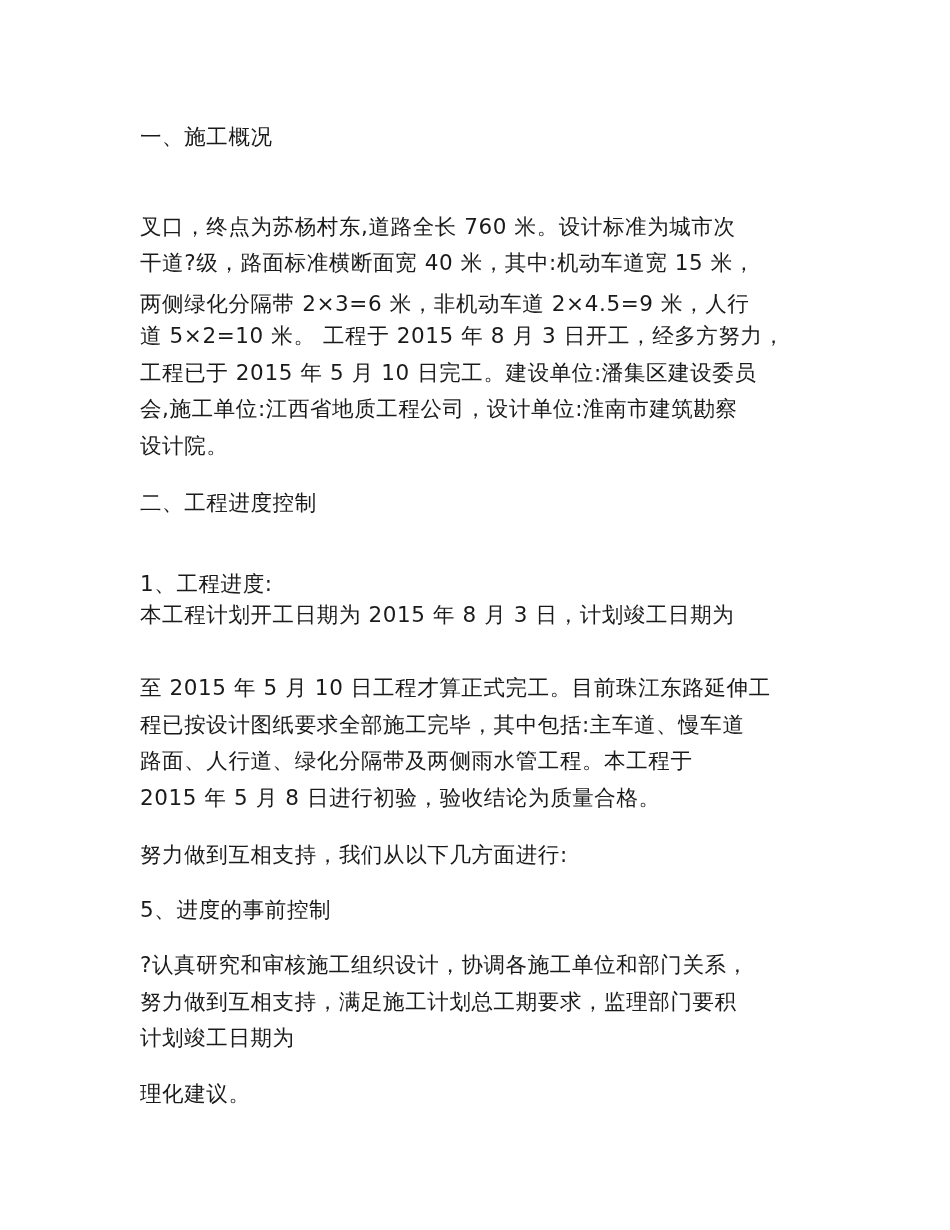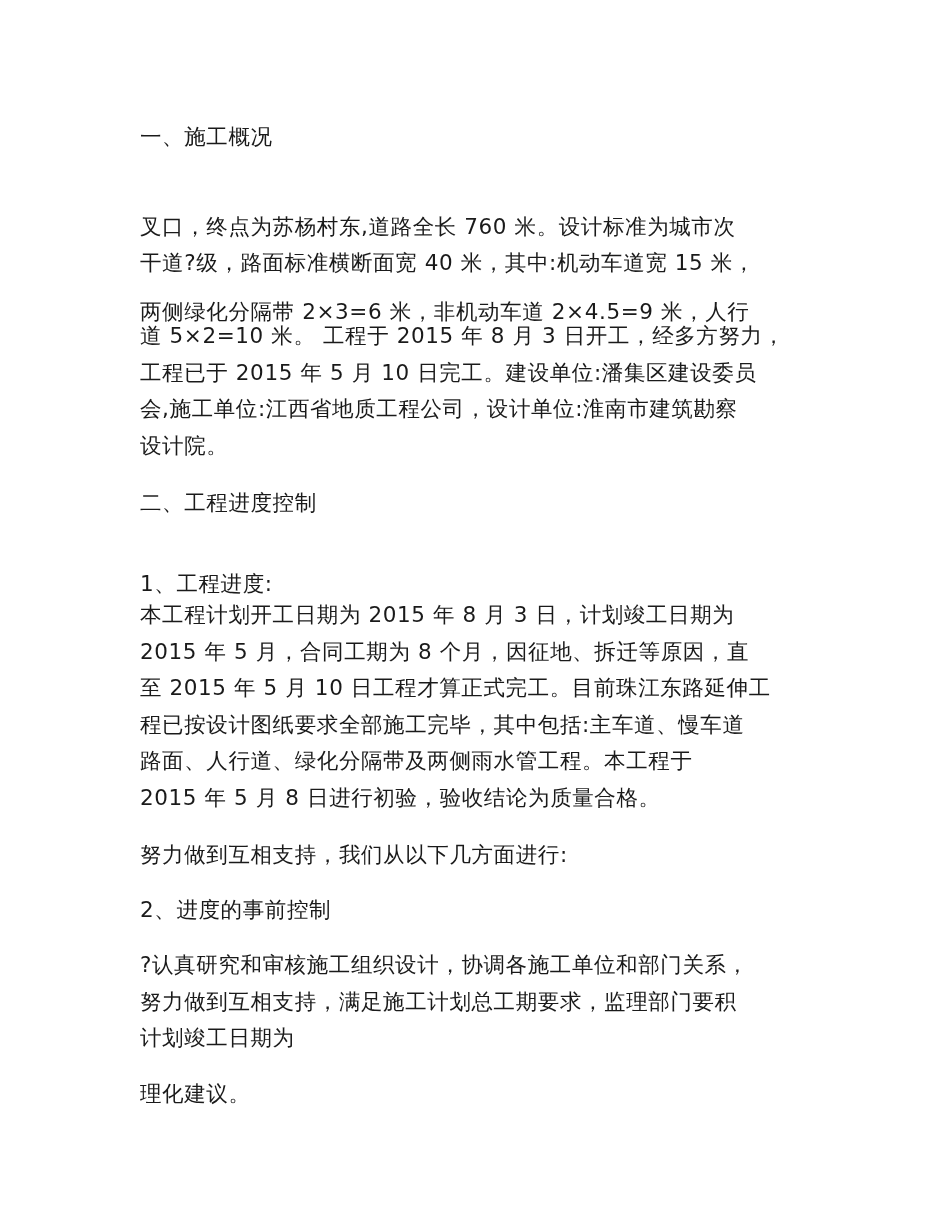--- a/index.html
+++ b/index.html
@@ -11,39 +11,38 @@
 </style>
 </head>
 <body>
 
 <div class="page">
 
   <div class="line" style="top:137px">一、施工概况</div>
 
   <div class="line" style="top:227px">叉口，终点为苏杨村东,道路全长 760 米。设计标准为城市次</div>
   <div class="line" style="top:263px">干道?级，路面标准横断面宽 40 米，其中:机动车道宽 15 米，</div>
-  <div class="line" style="top:312px">两侧绿化分隔带 2×3=6 米，非机动车道 2×4.5=9 米，人行</div>
+  <div class="line" style="top:304px">两侧绿化分隔带 2×3=6 米，非机动车道 2×4.5=9 米，人行</div>
   <div class="line" style="top:336px">道 5×2=10 米。 工程于 2015 年 8 月 3 日开工，经多方努力，</div>
   <div class="line" style="top:373px">工程已于 2015 年 5 月 10 日完工。建设单位:潘集区建设委员</div>
   <div class="line" style="top:409px">会,施工单位:江西省地质工程公司，设计单位:淮南市建筑勘察</div>
   <div class="line" style="top:446px">设计院。</div>
 
   <div class="line" style="top:503px">二、工程进度控制</div>
 
   <div class="line" style="top:584px">1、工程进度:</div>
 
   <div class="line" style="top:615px">本工程计划开工日期为 2015 年 8 月 3 日，计划竣工日期为</div>
-  <div class="line" style="top:652px">2015 年 5 月，合同工期为 8 个月，因征地、拆迁等原因，直</div>
   <div class="line" style="top:688px">至 2015 年 5 月 10 日工程才算正式完工。目前珠江东路延伸工</div>
   <div class="line" style="top:725px">程已按设计图纸要求全部施工完毕，其中包括:主车道、慢车道</div>
   <div class="line" style="top:761px">路面、人行道、绿化分隔带及两侧雨水管工程。本工程于</div>
   <div class="line" style="top:798px">2015 年 5 月 8 日进行初验，验收结论为质量合格。</div>
 
   <div class="line" style="top:855px">努力做到互相支持，我们从以下几方面进行:</div>
 
-  <div class="line" style="top:910px">2、进度的事前控制</div>
+  <div class="line" style="top:910px">5、进度的事前控制</div>
 
   <div class="line" style="top:965px">?认真研究和审核施工组织设计，协调各施工单位和部门关系，</div>
   <div class="line" style="top:1002px">努力做到互相支持，满足施工计划总工期要求，监理部门要积</div>
   <div class="line" style="top:1038px">计划竣工日期为</div>
 
   <div class="line" style="top:1094px">理化建议。</div>
 </div>
 
 </body></html>

